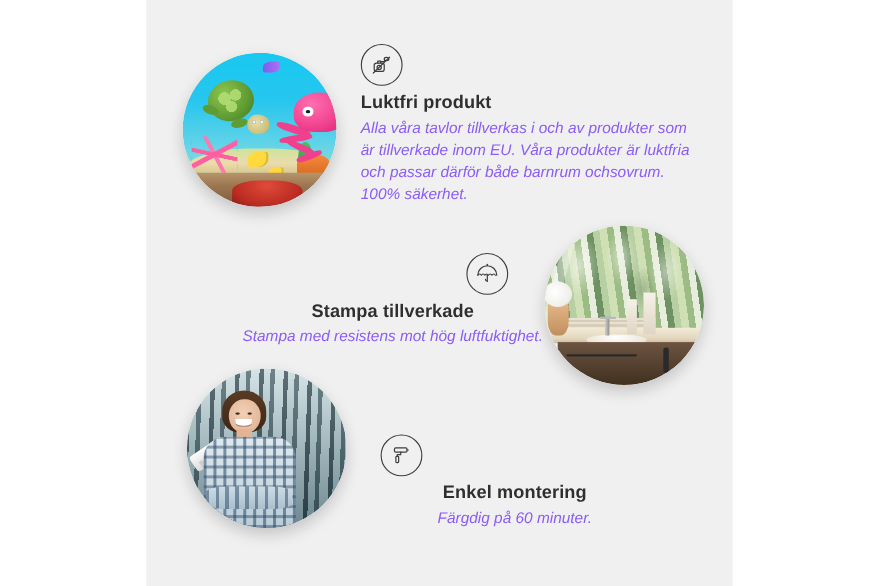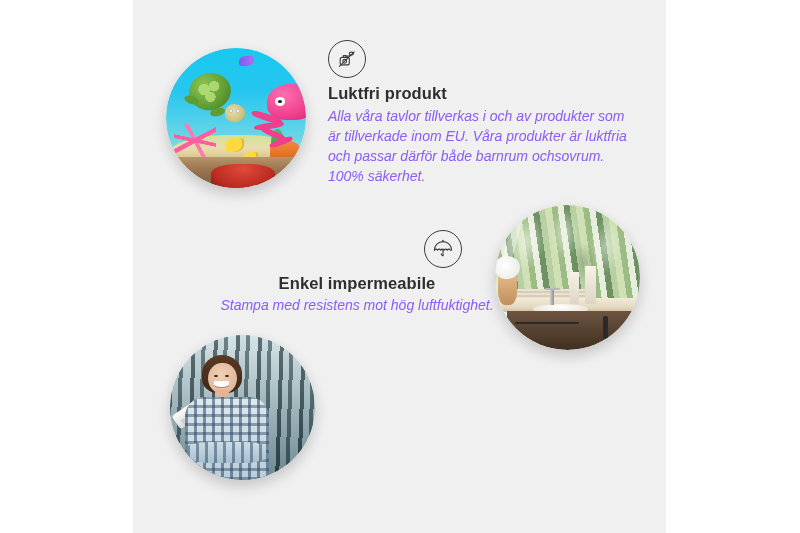--- a/index.html
+++ b/index.html
@@ -363,34 +363,46 @@
         <div class="icon-circle">
           <svg width="24" height="24" viewBox="0 0 24 24" fill="none" stroke="#3d3d3d" stroke-width="1.1" stroke-linecap="round" stroke-linejoin="round">
             <path d="M3.4 13.2a8.6 8.6 0 0 1 17.2 0"></path>
             <path d="M3.4 13.2c1-1.5 2.2-1.5 3.2 0 1-1.5 2.2-1.5 3.2 0 1-1.5 2.2-1.5 3.2 0 1-1.5 2.2-1.5 3.2 0 1-1.5 2.2-1.5 3.2 0"></path>
             <line x1="12" y1="13.2" x2="12" y2="18.6"></line>
             <path d="M12 18.6a1.7 1.7 0 0 1-1.7-1.7"></path>
             <line x1="12" y1="4.6" x2="12" y2="3.3"></line>
           </svg>
         </div>
       </div>
-      <p class="f-title">Enkel impermeabile</p>
+      <p class="f-title">Stampa tillverkade</p>
       <p class="f-desc">Stampa med resistens mot hög luftfuktighet.</p>
     </div>
 
     <div class="disc" id="disc-woman">
       <div class="disc-inner">
         <div class="forest-bg"></div>
         <div class="roller-pad"></div>
         <div class="roller-stick"></div>
         <div class="roller-grip"></div>
         <div class="w-hair"></div>
         <div class="w-face"></div>
         <div class="w-smile"></div>
         <div class="w-neck"></div>
         <div class="w-shirt"></div>
         <div class="w-arm"></div>
       </div>
     </div>
 
+    <div class="feature" id="feature-mount">
+      <div class="icon-circle">
+        <svg width="24" height="24" viewBox="0 0 24 24" fill="none" stroke="#3d3d3d" stroke-width="1.1" stroke-linecap="round" stroke-linejoin="round">
+          <rect x="5.6" y="5.2" width="11.4" height="3.9" rx="1.1"></rect>
+          <path d="M11.3 9.1v2.2H8.1v1.6"></path>
+          <rect x="6.9" y="12.9" width="2.5" height="5.6" rx="0.7"></rect>
+          <path d="M17 7.1h1.2"></path>
+        </svg>
+      </div>
+      <p class="f-title">Enkel montering</p>
+      <p class="f-desc">Färgdig på 60 minuter.</p>
+    </div>
 
   </div>
 </div>
 
 </body></html>

